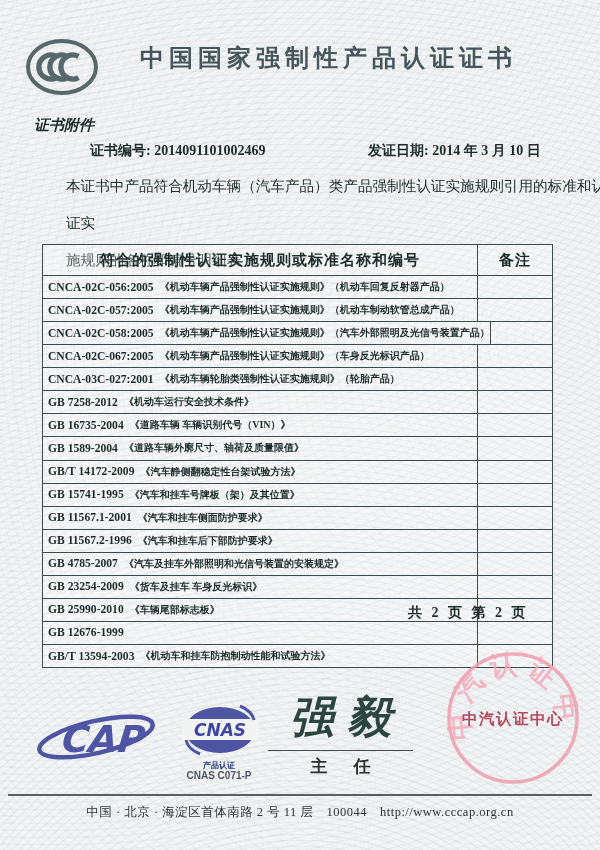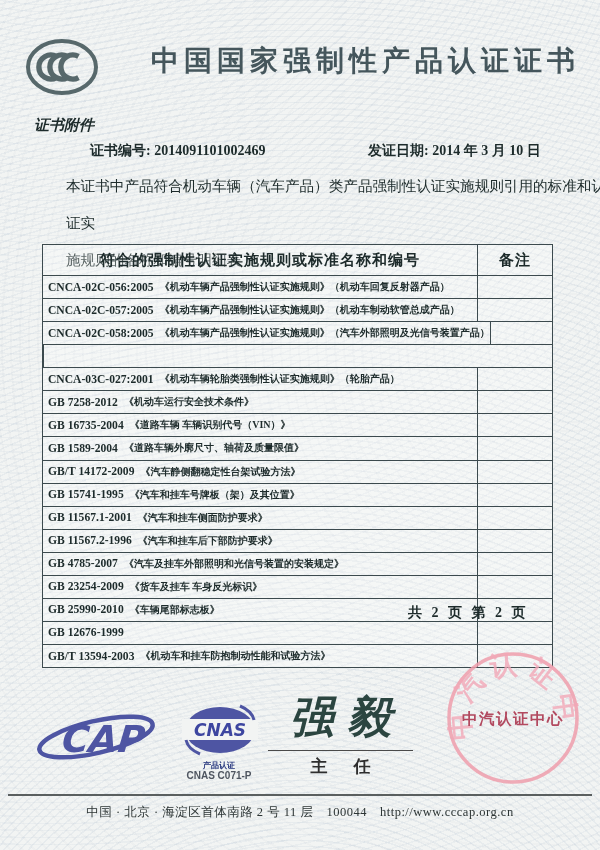--- a/index.html
+++ b/index.html
@@ -8,22 +8,22 @@
     background-color:#f2f4f3;
     background-image:
       repeating-radial-gradient(circle at 50% 130%, rgba(120,148,180,0.09) 0 1.5px, transparent 1.5px 6px),
       repeating-radial-gradient(circle at 8% -30%, rgba(120,148,180,0.07) 0 1.5px, transparent 1.5px 7px),
       repeating-radial-gradient(circle at 95% 40%, rgba(150,160,175,0.05) 0 2px, transparent 2px 9px);
     font-family:"Liberation Serif","DejaVu Serif",serif;
     color:#1d2b2b;
   }
   .abs{position:absolute;}
   .page-title{
-    left:140px;top:42px;width:440px;text-align:right;
-    font-size:28px;font-weight:600;letter-spacing:5px;color:#45565c;
+    left:140px;top:42px;width:440px;text-align:left;
+    font-size:24px;font-weight:600;letter-spacing:5px;color:#45565c;
   }
   .attach{left:34px;top:116px;font-size:15px;font-weight:bold;font-style:italic;}
   .meta{left:0;top:142px;width:600px;font-size:14px;font-weight:bold;}
   .meta .certno{position:absolute;left:90px;top:0;}
   .meta .issue{position:absolute;left:368px;top:0;}
   .desc{left:33px;top:168px;width:540px;font-size:14.6px;font-weight:normal;line-height:37px;margin-left:33px;}
   .table{
     left:42px;top:244px;width:511px;height:424px;
     border:1.6px solid #3c4a4e;display:flex;flex-direction:column;box-sizing:border-box;
     background:rgba(255,255,255,0.25);
@@ -101,20 +101,24 @@
         <div class="tcell remark"></div>
       </div>
     <div class="trow">
         <div class="tcell name">
           <span class="code">CNCA-02C-058:2005</span>
           <span class="ttl">《机动车辆产品强制性认证实施规则》（汽车外部照明及光信号装置产品）</span>
         </div>
         <div class="tcell remark"></div>
       </div>
     <div class="trow">
+        <div class="tcell name">
+          <span class="code">CNCA-02C-067:2005</span>
+          <span class="ttl">《机动车辆产品强制性认证实施规则》（车身反光标识产品）</span>
+        </div>
         <div class="tcell remark"></div>
       </div>
     <div class="trow">
         <div class="tcell name">
           <span class="code">CNCA-03C-027:2001</span>
           <span class="ttl">《机动车辆轮胎类强制性认证实施规则》（轮胎产品）</span>
         </div>
         <div class="tcell remark"></div>
       </div>
     <div class="trow">

